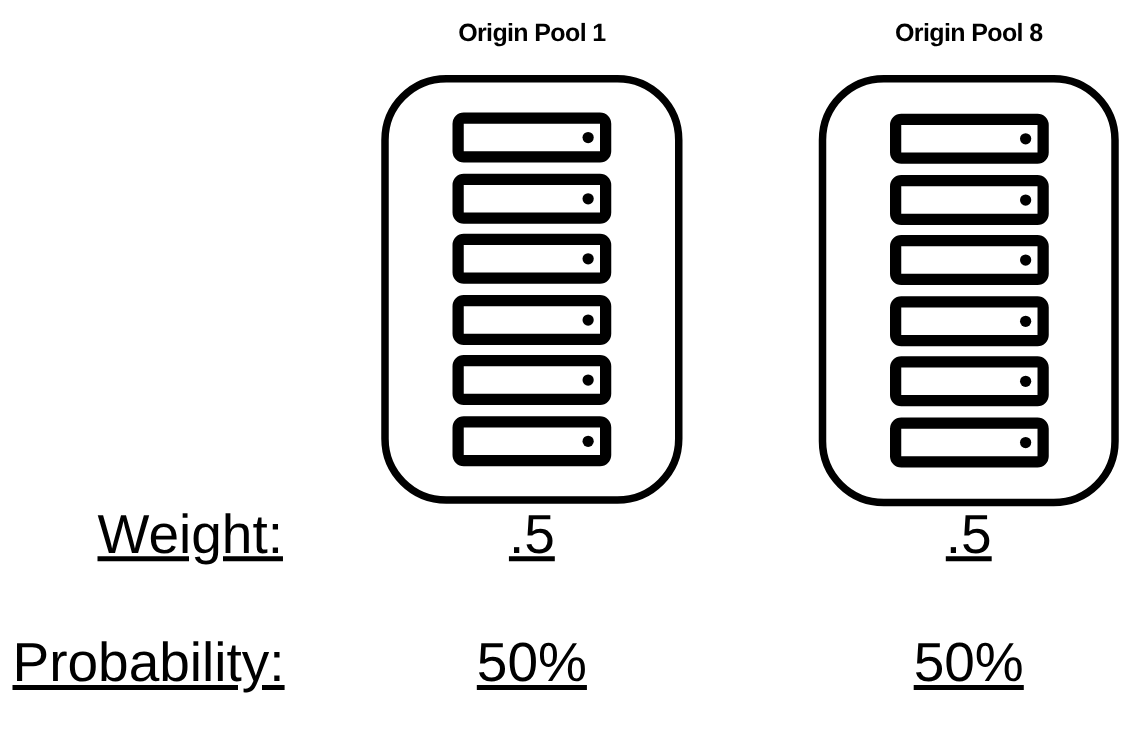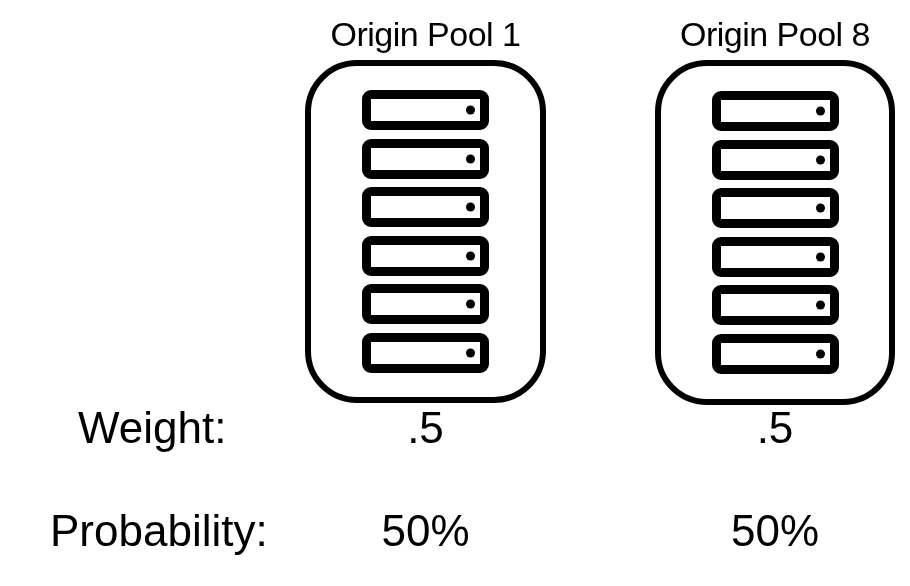--- a/index.html
+++ b/index.html
@@ -13,22 +13,22 @@
     height: 586px;
     background: #ffffff;
     font-family: "Liberation Sans", sans-serif;
     color: #000000;
     overflow: hidden;
   }
   .pool-title {
     position: absolute;
     top: 17px;
     text-align: center;
-    font-weight: normal;
-    font-size: 34px;
+    font-weight: bold;
+    font-size: 20px;
     line-height: 1;
     letter-spacing: -0.5px;
     color: #000000;
   }
   .pool-title.p1 { left: 305px; width: 241px; }
   .pool-title.p2 { left: 655px; width: 240px; }
   .pool-box {
     position: absolute;
     top: 60px;
     border: 6px solid #000000;
@@ -62,26 +62,27 @@
     height: 9px;
     border-radius: 50%;
     background: #000000;
   }
   .row-text {
     position: absolute;
     font-size: 44px;
     line-height: 1;
     white-space: nowrap;
     color: #000000;
+    text-decoration: underline;
   }
   .val { text-align: center; }
   .weight-label      { left: 78px;  top: 406px; }
   .weight-val-1      { left: 305px; width: 241px; top: 406px; }
   .weight-val-2      { left: 655px; width: 240px; top: 406px; }
-  .prob-label        { left: 10px;  top: 509px; margin-left: 40px; }
+  .prob-label        { left: 10px;  top: 509px; }
   .prob-val-1        { left: 305px; width: 241px; top: 509px; }
   .prob-val-2        { left: 655px; width: 240px; top: 509px; }
 </style>
 </head>
 <body>
 
 <div class="canvas">
 
   <div class="pool-title p1">Origin Pool 1</div>
 

